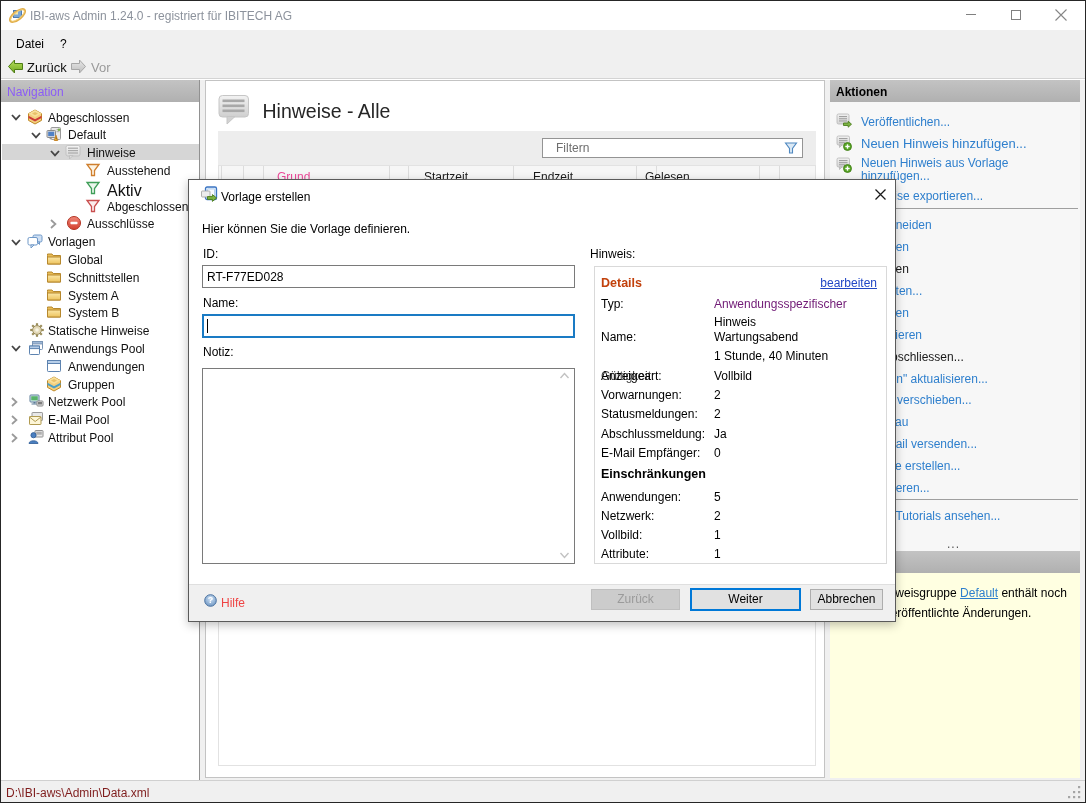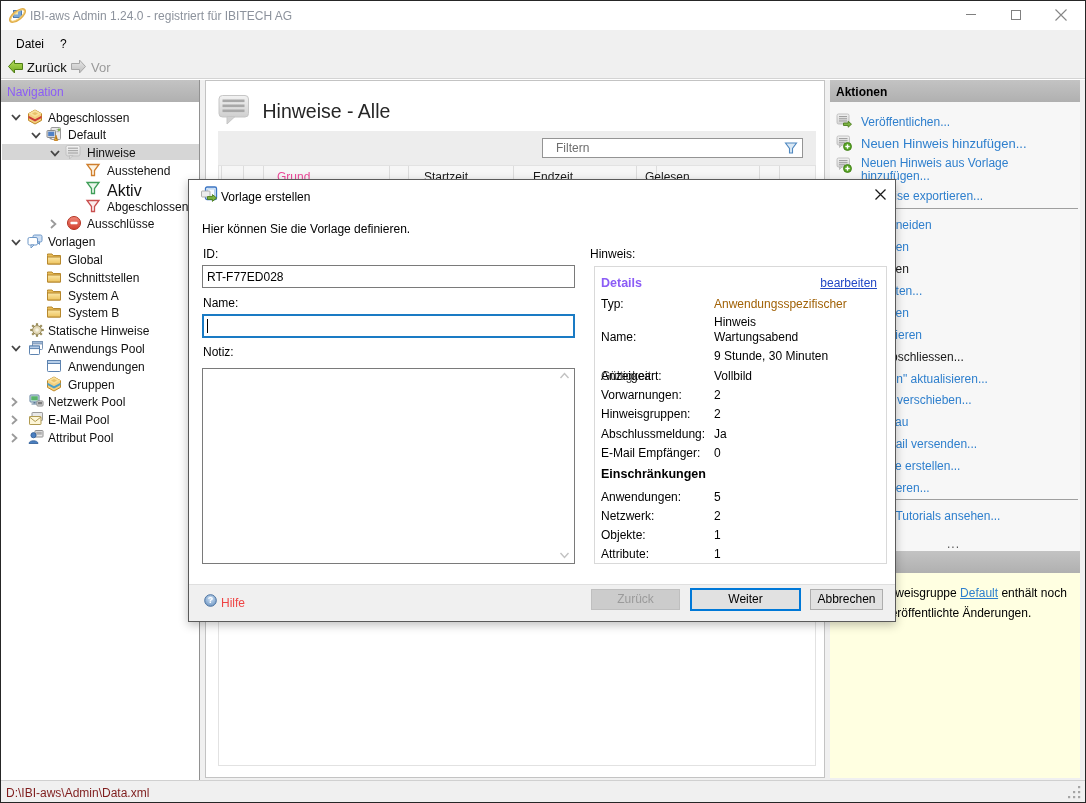--- a/index.html
+++ b/index.html
@@ -463,45 +463,45 @@
       <path d="M1.5 6 L5.5 1.5 L9.5 6" fill="none" stroke="#c2c2c2" stroke-width="1.4"></path>
     </svg>
   </div>
 <div class="ab" style="left:559px;top:551px;width:11px;height:8px;z-index:11">
 <svg width="11" height="8" viewBox="0 0 11 8">
       <path d="M1.5 2 L5.5 6.5 L9.5 2" fill="none" stroke="#c2c2c2" stroke-width="1.4"></path>
     </svg>
   </div>
 <div class="ab" style="left:590px;top:247px;font-size:12px;color:#000;z-index:11">Hinweis:</div>
 <div class="ab" style="left:594px;top:266px;width:293px;height:298px;background:#fff;border:1px solid #d9d9d9;z-index:11"></div>
-<div class="ab" style="left:601px;top:276px;font-size:12.5px;font-weight:bold;color:#8b5cf6;z-index:11">Details</div>
+<div class="ab" style="left:601px;top:276px;font-size:12.5px;font-weight:bold;color:#c2410c;z-index:11">Details</div>
 <div class="ab" style="left:777px;top:276px;width:100px;text-align:right;font-size:12px;color:#2247c5;text-decoration:underline;z-index:11">bearbeiten</div>
 <div class="ab" style="left:601px;top:296.5px;font-size:12px;color:#000;z-index:11">Typ:</div>
-<div class="ab" style="left:714px;top:296.5px;font-size:12px;color:#a16207;z-index:11">Anwendungsspezifischer</div>
+<div class="ab" style="left:714px;top:296.5px;font-size:12px;color:#701a75;z-index:11">Anwendungsspezifischer</div>
 <div class="ab" style="left:714px;top:315px;font-size:12px;color:#000;z-index:11">Hinweis</div>
 <div class="ab" style="left:601px;top:330px;font-size:12px;color:#000;z-index:11">Name:</div>
 <div class="ab" style="left:714px;top:330px;font-size:12px;color:#000;z-index:11">Wartungsabend</div>
 <div class="ab" style="left:601px;top:369px;font-size:12px;color:#404040;z-index:11">Gültigkeit:</div>
-<div class="ab" style="left:714px;top:349px;font-size:12px;color:#000;z-index:11">9 Stunde, 30 Minuten</div>
+<div class="ab" style="left:714px;top:349px;font-size:12px;color:#000;z-index:11">1 Stunde, 40 Minuten</div>
 <div class="ab" style="left:601px;top:368.5px;font-size:12px;color:#000;z-index:11">Anzeigeart:</div>
 <div class="ab" style="left:714px;top:368.5px;font-size:12px;color:#000;z-index:11">Vollbild</div>
 <div class="ab" style="left:601px;top:388px;font-size:12px;color:#000;z-index:11">Vorwarnungen:</div>
 <div class="ab" style="left:714px;top:388px;font-size:12px;color:#000;z-index:11">2</div>
-<div class="ab" style="left:601px;top:407px;font-size:12px;color:#000;z-index:11">Hinweisgruppen:</div>
+<div class="ab" style="left:601px;top:407px;font-size:12px;color:#000;z-index:11">Statusmeldungen:</div>
 <div class="ab" style="left:714px;top:407px;font-size:12px;color:#000;z-index:11">2</div>
 <div class="ab" style="left:601px;top:426.5px;font-size:12px;color:#000;z-index:11">Abschlussmeldung:</div>
 <div class="ab" style="left:714px;top:426.5px;font-size:12px;color:#000;z-index:11">Ja</div>
 <div class="ab" style="left:601px;top:445.5px;font-size:12px;color:#000;z-index:11">E-Mail Empfänger:</div>
 <div class="ab" style="left:714px;top:445.5px;font-size:12px;color:#000;z-index:11">0</div>
 <div class="ab" style="left:601px;top:467px;font-size:12.5px;font-weight:bold;color:#000;z-index:11">Einschränkungen</div>
 <div class="ab" style="left:601px;top:489.5px;font-size:12px;color:#000;z-index:11">Anwendungen:</div>
 <div class="ab" style="left:714px;top:489.5px;font-size:12px;color:#000;z-index:11">5</div>
 <div class="ab" style="left:601px;top:508.5px;font-size:12px;color:#000;z-index:11">Netzwerk:</div>
 <div class="ab" style="left:714px;top:508.5px;font-size:12px;color:#000;z-index:11">2</div>
-<div class="ab" style="left:601px;top:527.5px;font-size:12px;color:#000;z-index:11">Objekte:</div>
+<div class="ab" style="left:601px;top:527.5px;font-size:12px;color:#000;z-index:11">Vollbild:</div>
 <div class="ab" style="left:714px;top:527.5px;font-size:12px;color:#000;z-index:11">1</div>
 <div class="ab" style="left:601px;top:546.5px;font-size:12px;color:#000;z-index:11">Attribute:</div>
 <div class="ab" style="left:714px;top:546.5px;font-size:12px;color:#000;z-index:11">1</div>
 <div class="ab" style="left:189px;top:584px;width:706px;height:37px;background:#f0f0f0;border-top:1px solid #dfdfdf;z-index:11"></div>
 <div class="ab" style="left:204px;top:594px;width:13px;height:13px;z-index:11">
 <svg width="13" height="13" viewBox="0 0 13 13">
 <defs>
         <radialGradient id="hf" cx="0.5" cy="0.35" r="0.8">
           <stop offset="0" stop-color="#cfe2f6"></stop>
           <stop offset="1" stop-color="#5b87b8"></stop>

